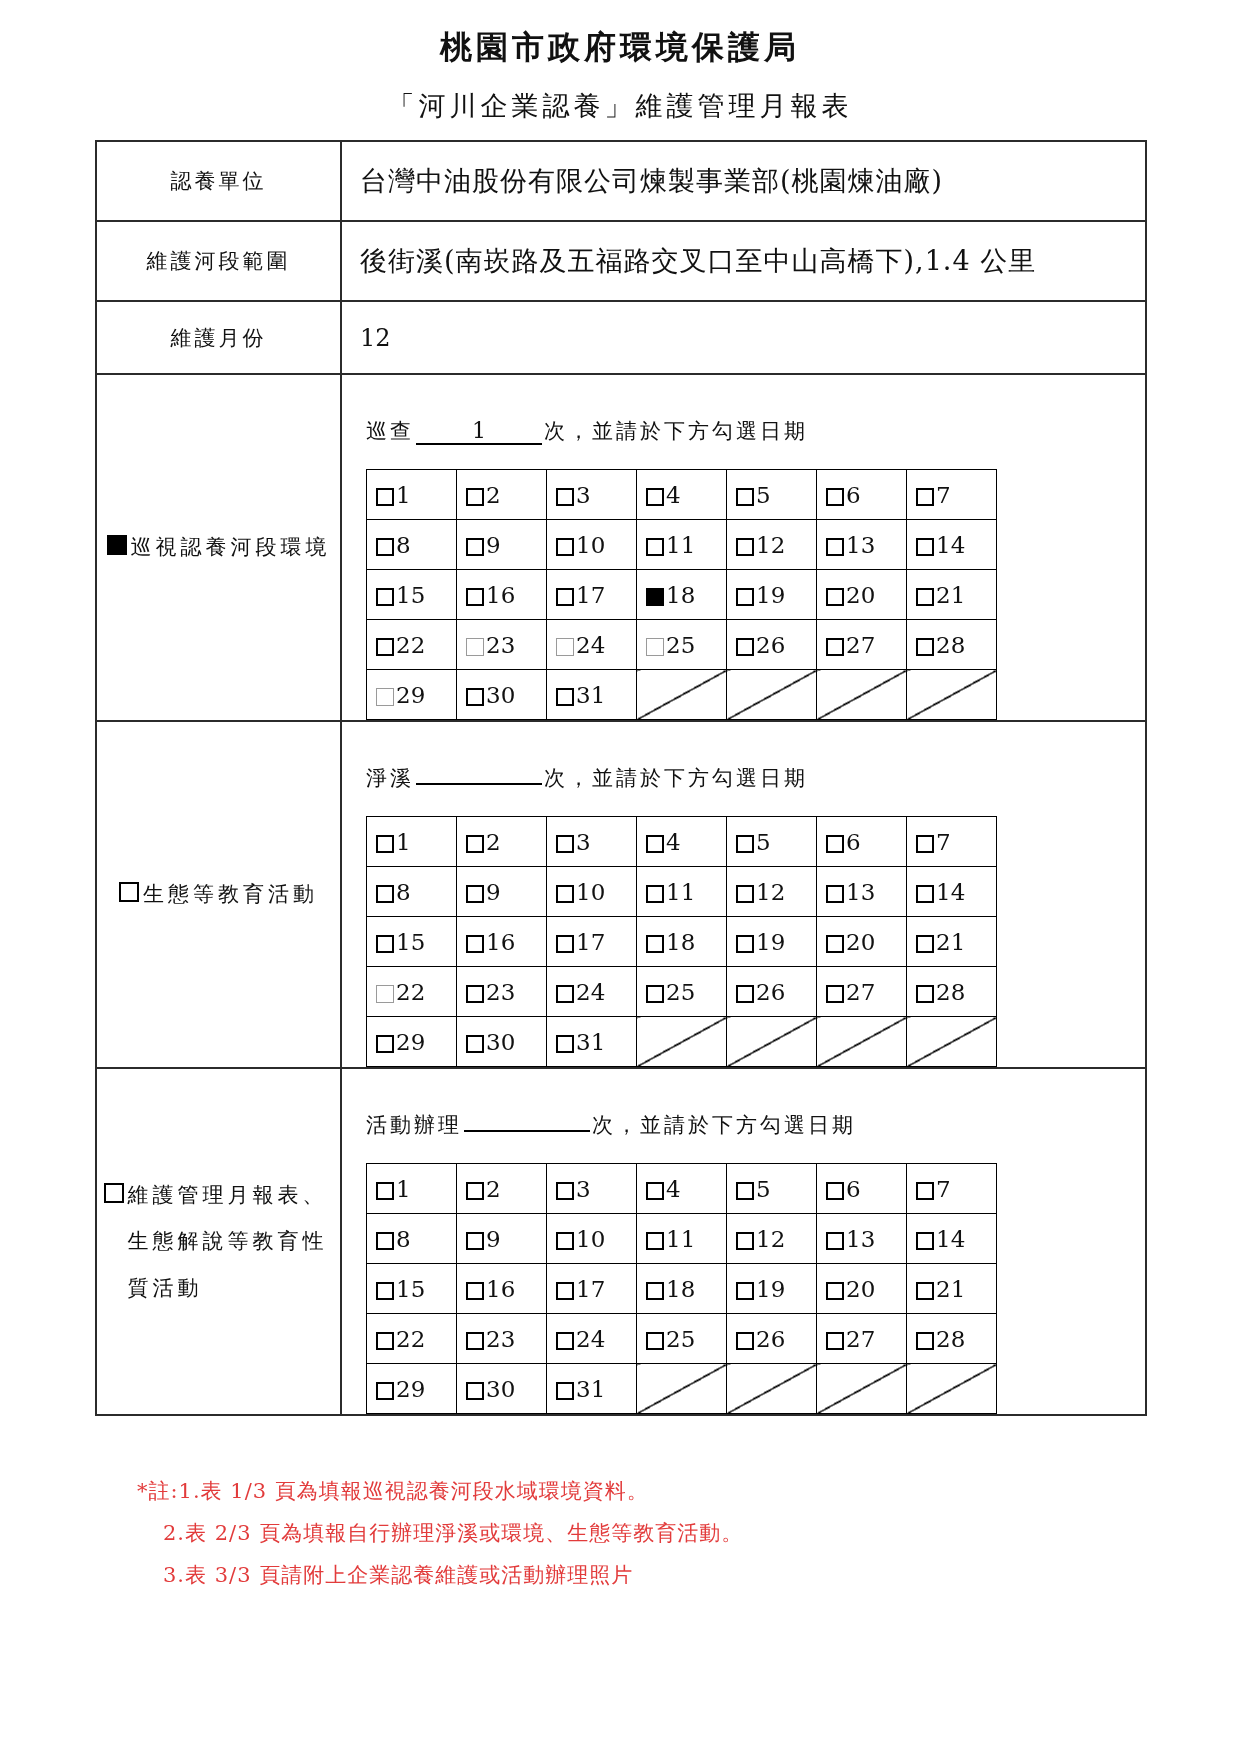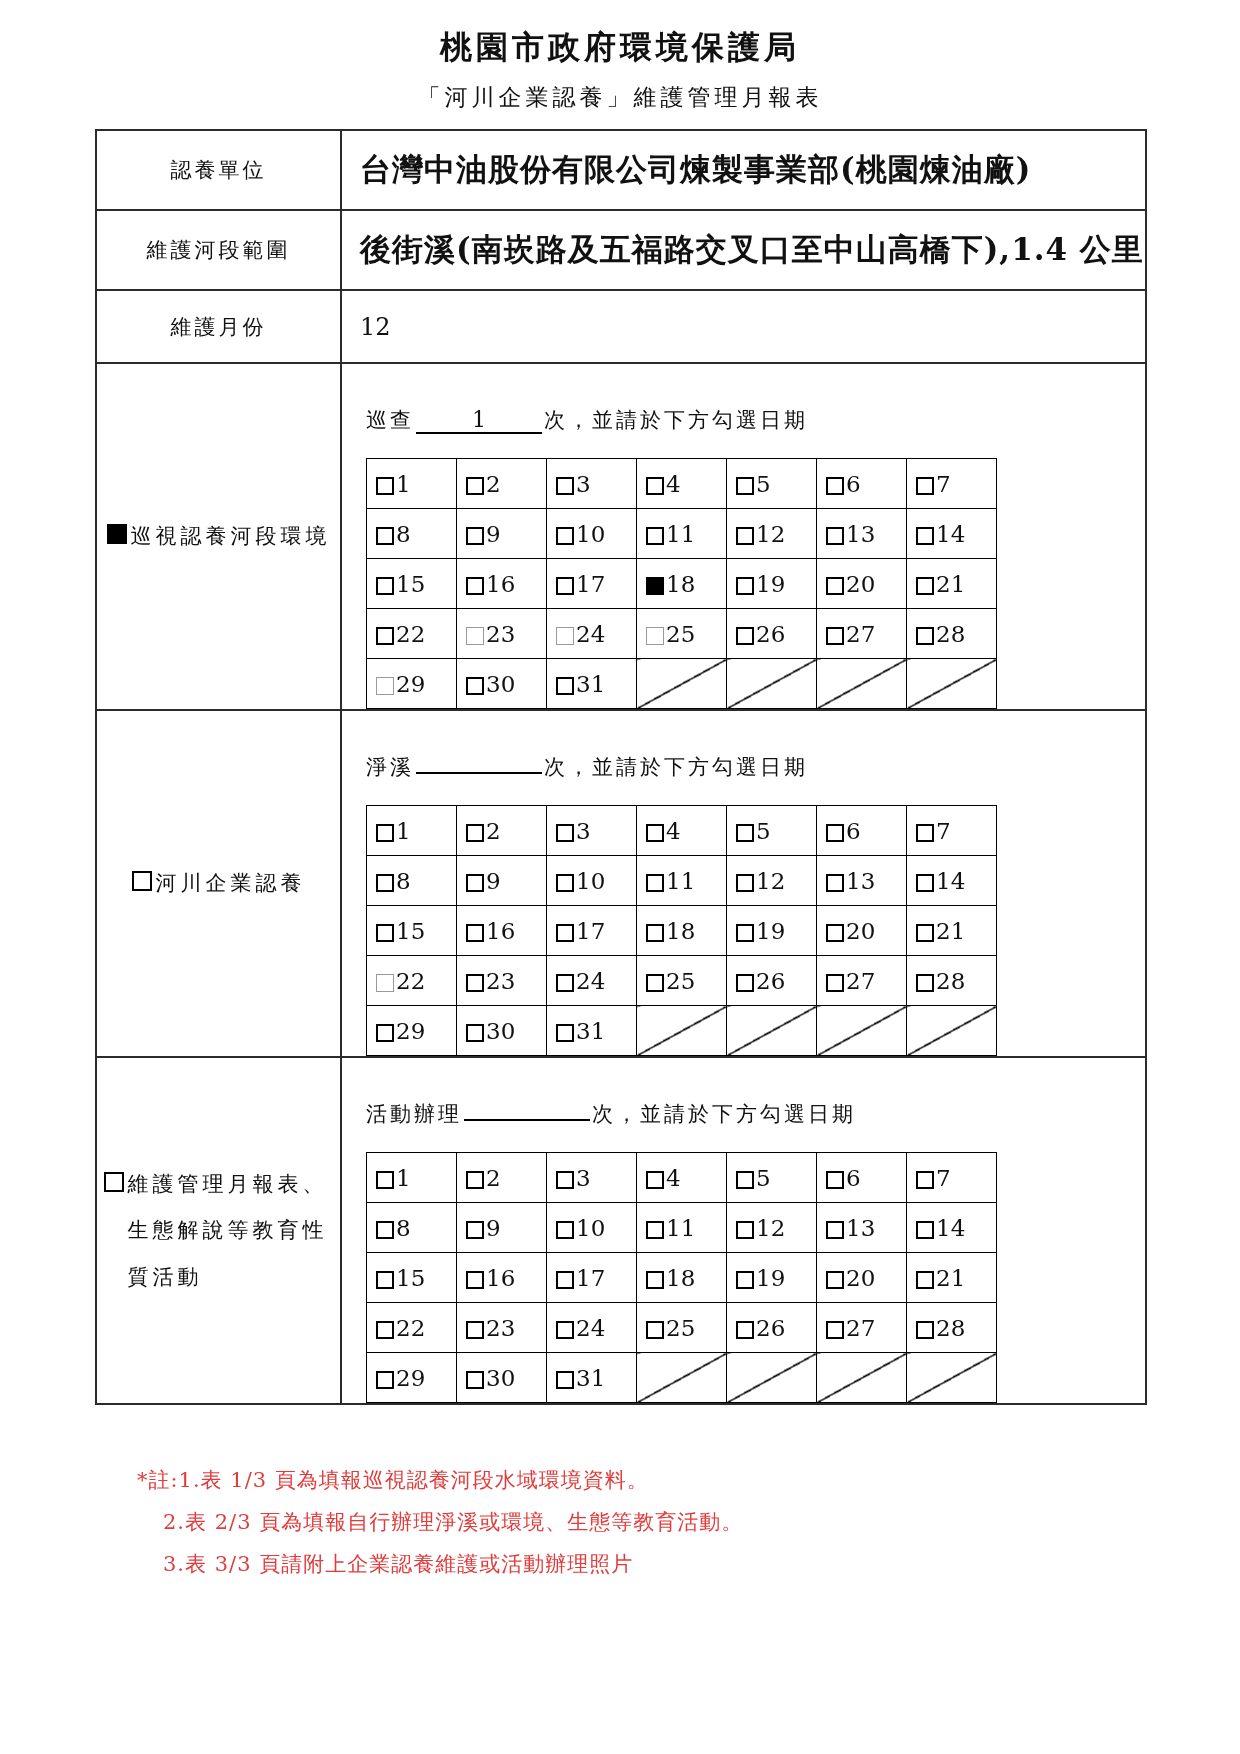--- a/index.html
+++ b/index.html
@@ -18,23 +18,23 @@
     position:relative;
     overflow:hidden;
   }
   .page-title{
     margin:0;padding-top:26px;
     text-align:center;
     font-size:32px;font-weight:bold;
     letter-spacing:4px;
   }
   .page-subtitle{
-    margin:0;padding-top:12px;
-    text-align:center;
-    font-size:23px;font-weight:normal;
+    margin:6px;padding-top:12px;
+    text-align:center;
+    font-size:27px;font-weight:normal;
     letter-spacing:4px;
   }
   table.form{
     border-collapse:collapse;
     table-layout:fixed;
     margin:16px 0 0 95px;
     width:1050px;
   }
   table.form > tbody > tr > td{
     border:2px solid var(--line);
@@ -45,22 +45,22 @@
   col.c-content{width:805px;}
   .info-row td{height:80px;}
   .info-row.month td{height:73px;margin-top:29px;}
   .info-label{
     text-align:center;
     font-size:21px;
     letter-spacing:3px;
   }
   .info-value{
     padding-left:18px !important;
-    font-size:31px;
-    font-weight:bold;
+    font-size:27px;
+    font-weight:normal;
     letter-spacing:1px;
   }
   .info-row.month .info-value{
     font-weight:normal;
     font-size:24px;
     letter-spacing:0;
   }
   .section-0 > td{height:294px;}
   .section-1 > td{height:346px;}
   .section-2 > td{height:344px;}
@@ -225,21 +225,21 @@
                   <td class="diag"></td>
                 </tr>
               </tbody>
         </table>
       </td>
     </tr>
         <tr class="section-row section-1">
       <td class="label-cell">
         <span class="label-inner">
           <span class="sec-checkbox"></span>
-          <span>河川企業認養</span>
+          <span>生態等教育活動</span>
         </span>
       </td>
       <td class="cal-cell">
         <div class="cal-header"><span>淨溪</span><span class="count-underline"></span><span>次，並請於下方勾選日期</span></div>
         <table class="calendar">
           <tbody>
                 <tr>
                   <td><span class="daybox"></span><span class="daynum">1</span></td>
                   <td><span class="daybox"></span><span class="daynum">2</span></td>
                   <td><span class="daybox"></span><span class="daynum">3</span></td>

